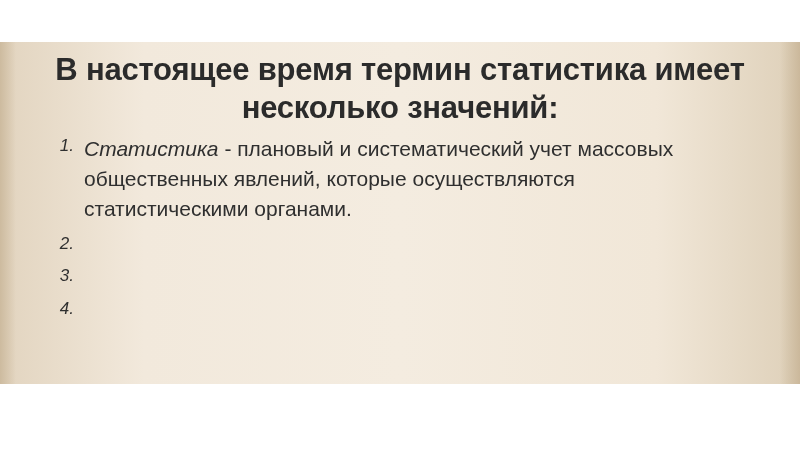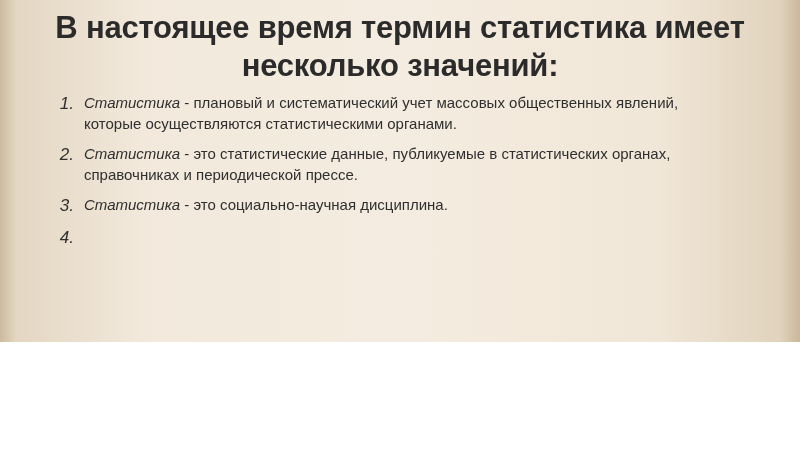--- a/index.html
+++ b/index.html
@@ -12,20 +12,21 @@
     overflow: hidden;
     font-family: "Liberation Sans", sans-serif;
   }
   .slide {
     position: relative;
     width: 800px;
     height: 342px;
     box-sizing: border-box;
     background: #f0e6d6;
     background-image: linear-gradient(90deg, #e2d4bf 0%, #f2e9dc 18%, #f4ece0 50%, #f1e7d8 82%, #ded0b9 100%);
+    margin-top: 42px;
   }
   .edge-left {
     position: absolute;
     left: 0; top: 0; bottom: 0;
     width: 16px;
     background: linear-gradient(90deg, #cdbb9f 0%, rgba(205,187,159,0) 100%);
     pointer-events: none;
   }
   .edge-right {
     position: absolute;
@@ -61,21 +62,21 @@
     font-style: italic;
     font-size: 17px;
     line-height: 1.43;
     color: #2f2f2f;
     text-align: right;
     padding-right: 10px;
     box-sizing: border-box;
   }
   .body {
     flex: 1 1 auto;
-    font-size: 15px;
+    font-size: 21px;
     line-height: 1.43;
     color: #2f2f2f;
   }
   .term {
     font-style: italic;
   }
 </style>
 </head>
 <body>
 
@@ -85,23 +86,21 @@
 
   <h1 class="title">В настоящее время термин статистика имеет несколько значений:</h1>
 
   <ol class="list">
     <li class="item">
       <span class="num">1.</span>
       <span class="body"><span class="term">Статистика</span><span> - плановый и систематический учет массовых общественных явлений, которые осуществляются статистическими органами.</span></span>
     </li>
     <li class="item">
       <span class="num">2.</span>
-      <span class="body"><span class="term">Статистика</span><span> - это статистические данные, публикуемые в статистических органах, справочниках и периодической прессе.</span></span>
     </li>
     <li class="item">
       <span class="num">3.</span>
-      <span class="body"><span class="term">Статистика</span><span> - это социально-научная дисциплина.</span></span>
     </li>
     <li class="item">
       <span class="num">4.</span>
     </li>
   </ol>
 </div>
 
 </body></html>

